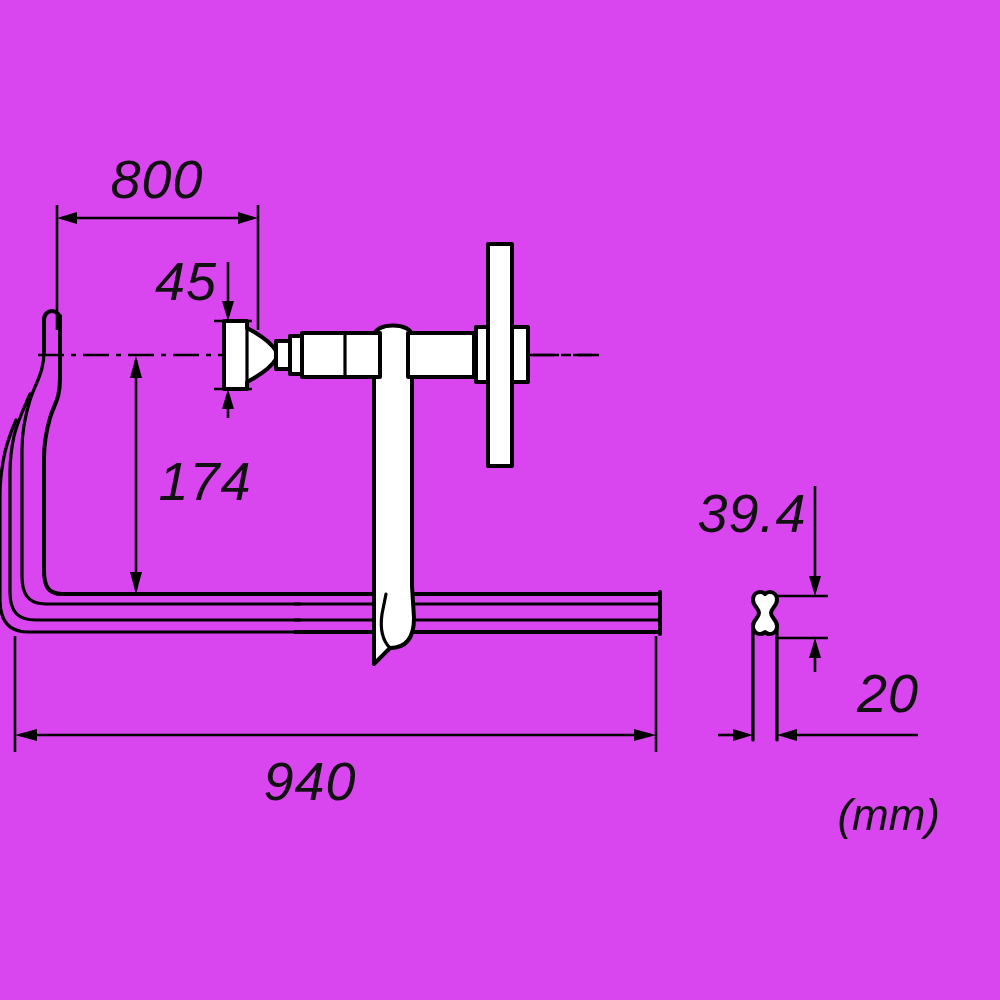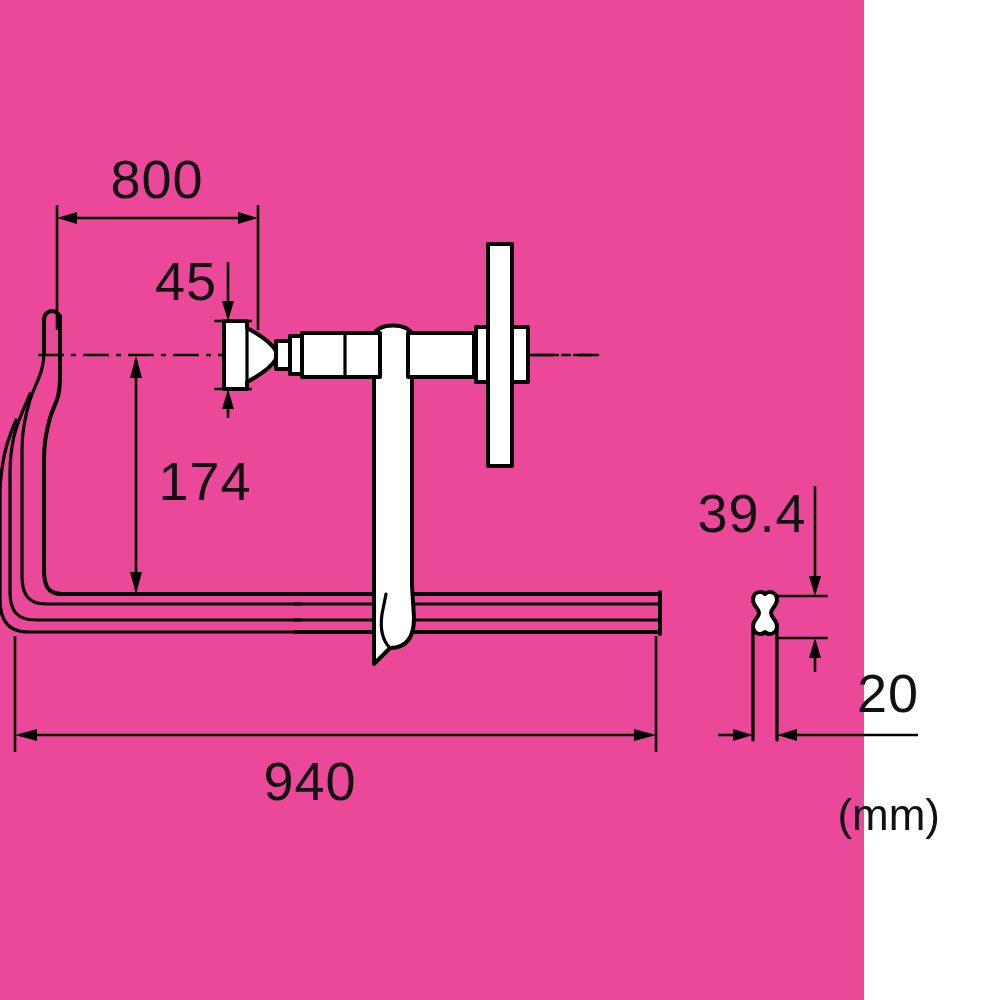--- a/index.html
+++ b/index.html
@@ -9,23 +9,24 @@
     background: #ffffff;
   }
   body {
     width: 1000px;
     height: 1000px;
     font-family: "Liberation Sans", sans-serif;
     overflow: hidden;
   }
   #drawing-root {
     position: relative;
-    width: 864px;
+    width: 1000px;
     height: 1000px;
-    background: #ec4899;
+    background: #d946ef;
+    font-style: italic;
   }
   svg#drawing {
     display: block;
     width: 1000px;
     height: 1000px;
   }
   .part-line {
     fill: none;
     stroke: #000000;
     stroke-width: 4;

